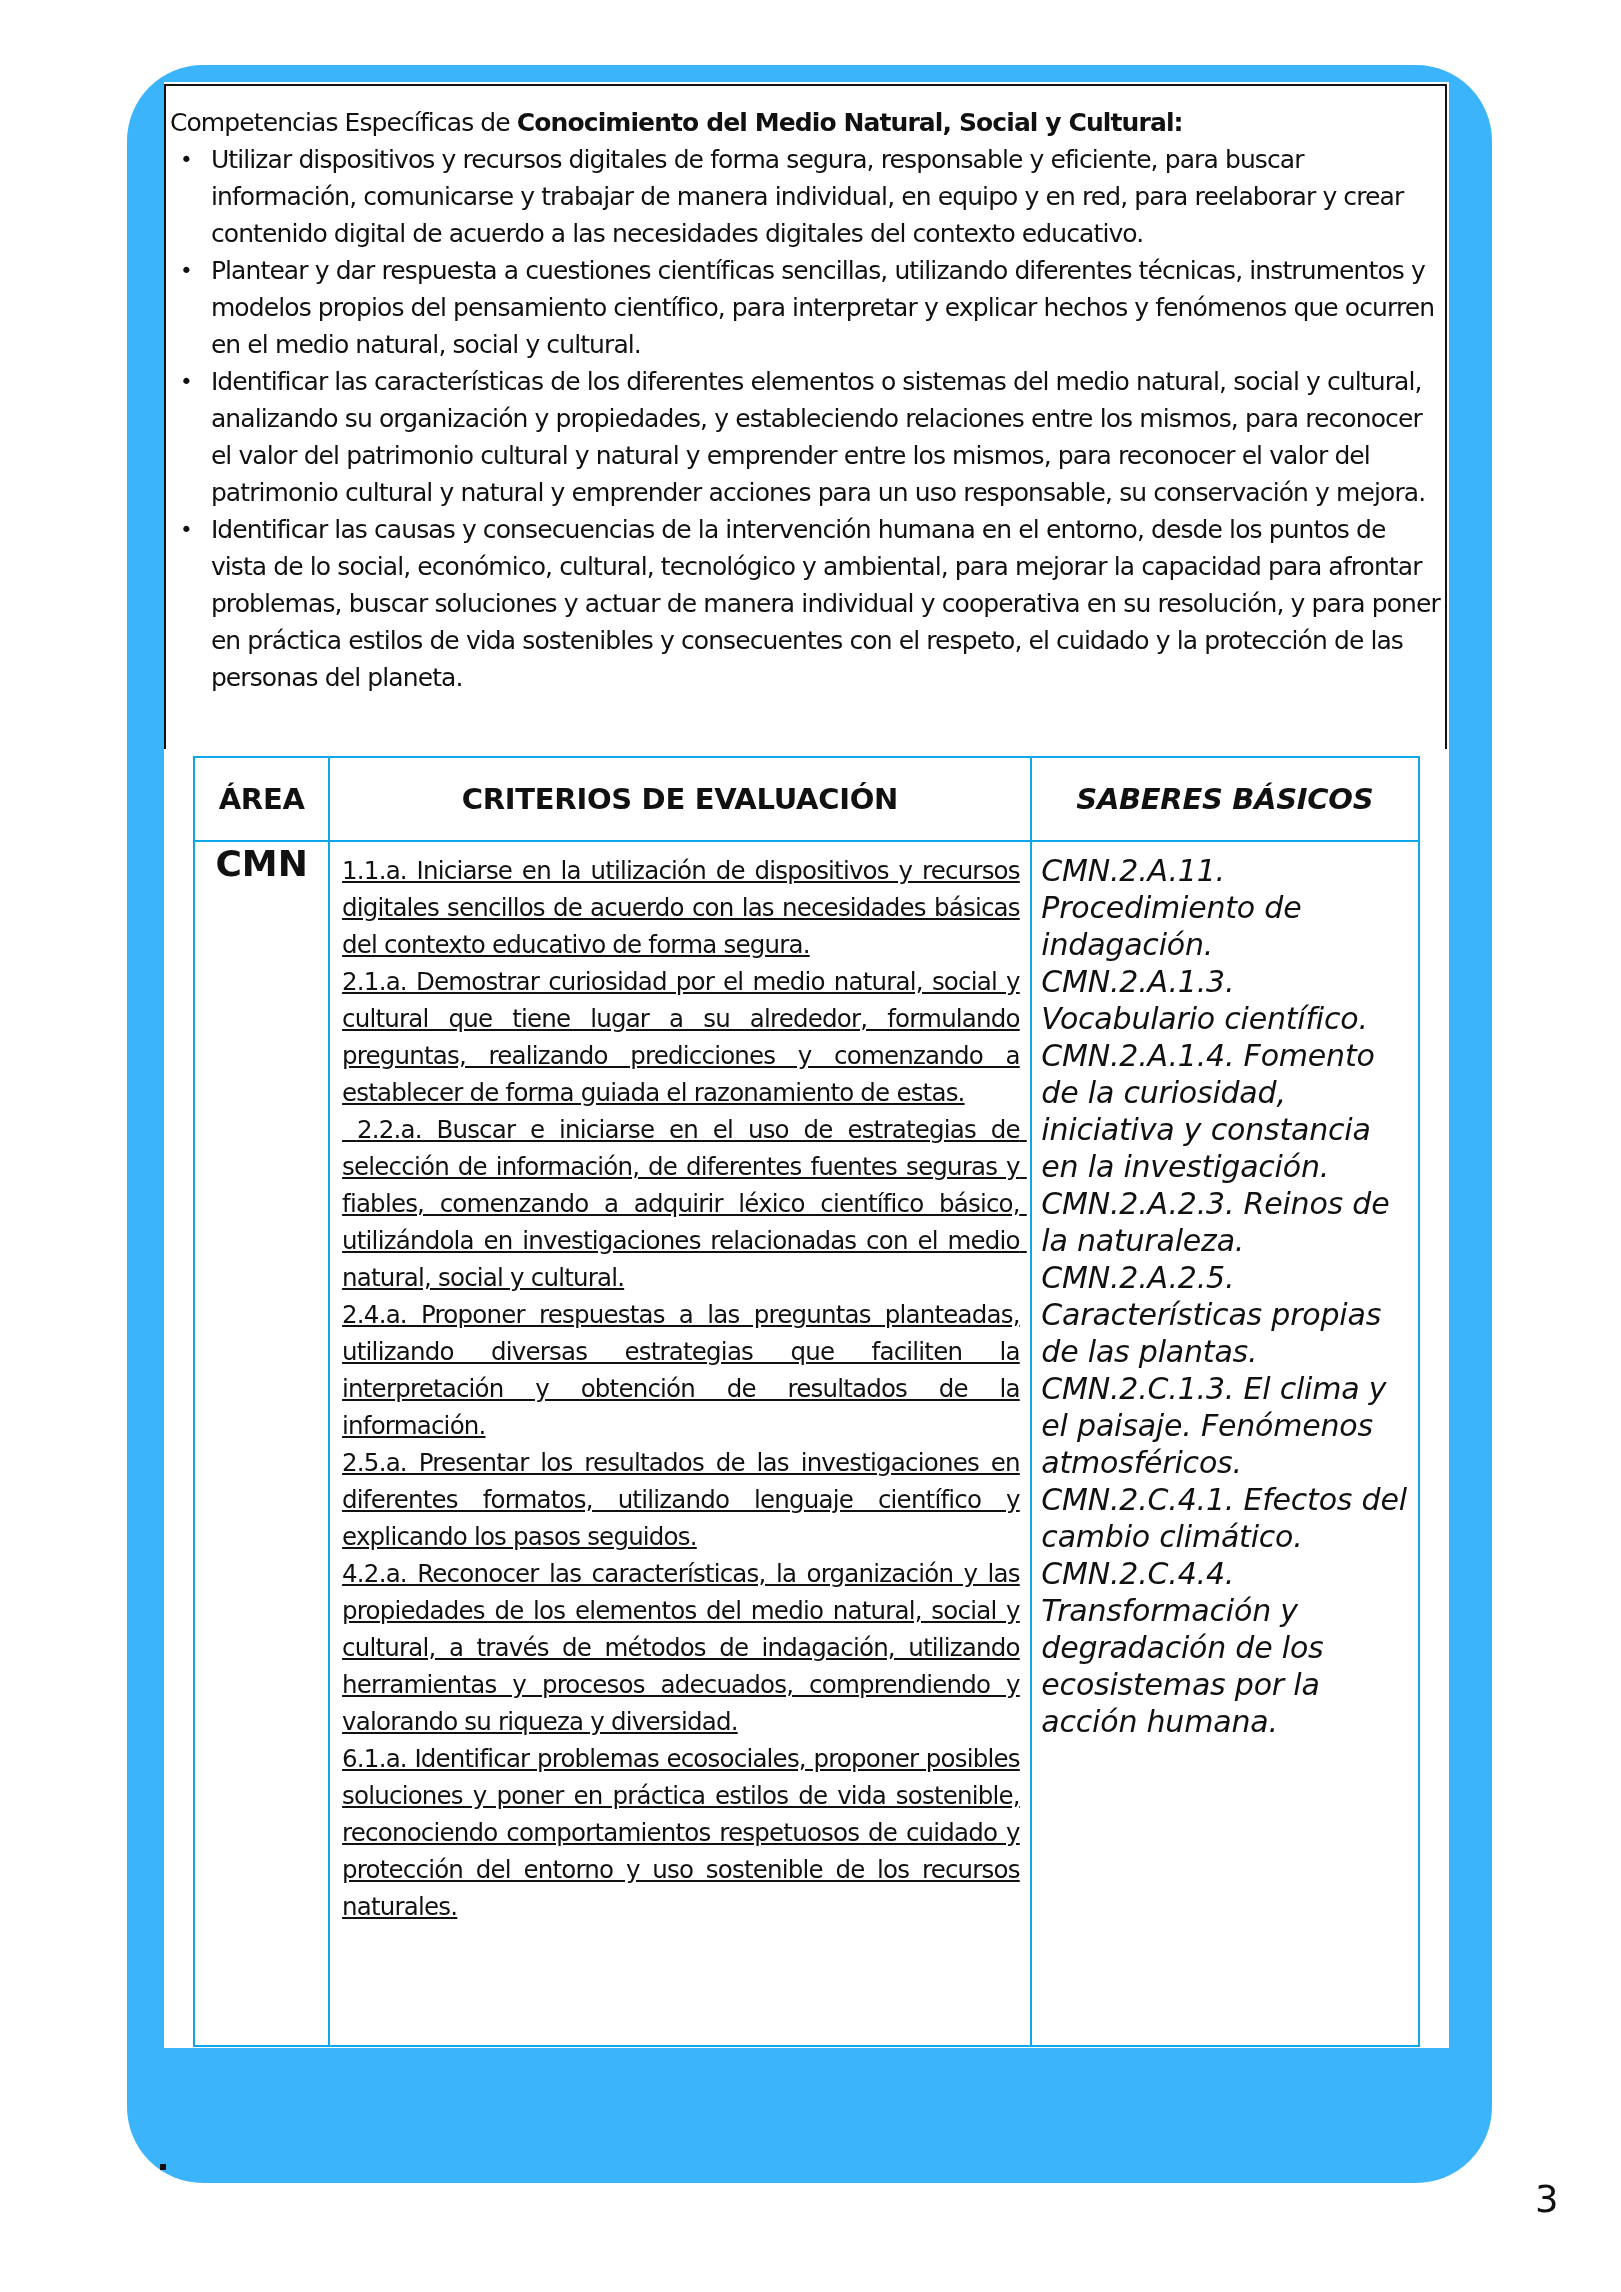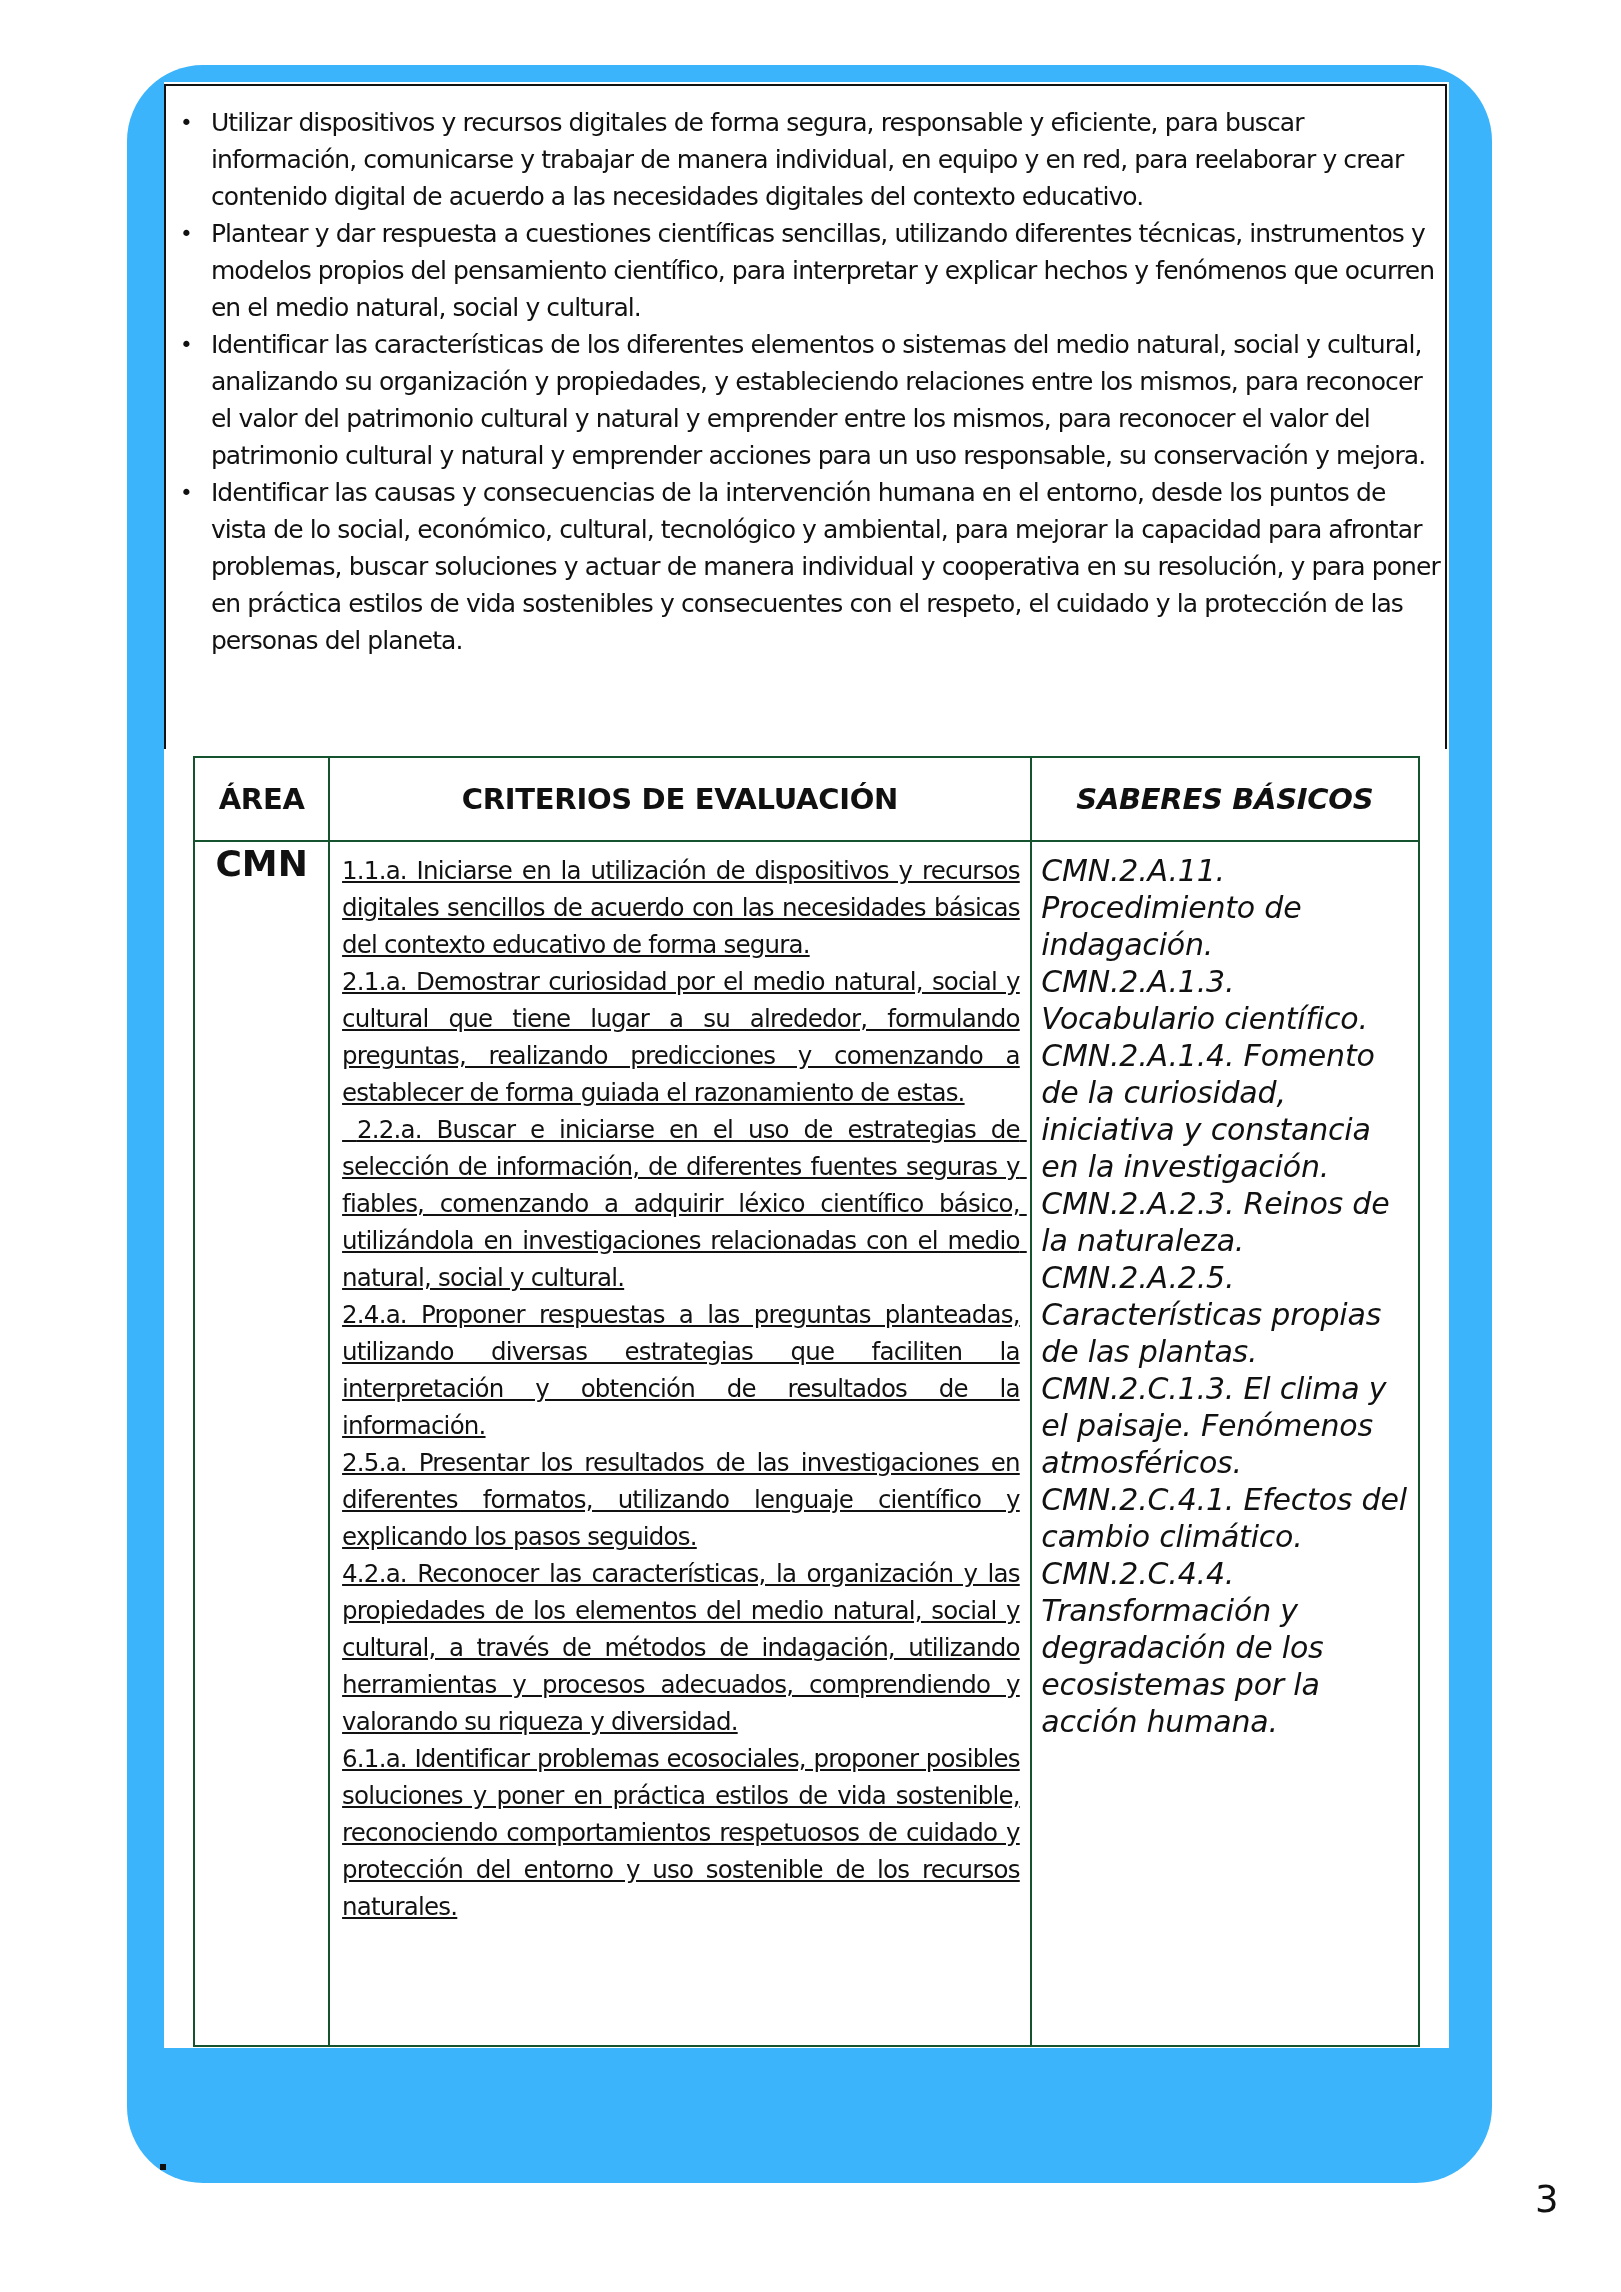--- a/index.html
+++ b/index.html
@@ -67,21 +67,21 @@
   table.eval {
     position: absolute;
     left: 193px;
     top: 756px;
     width: 1227px;
     height: 1291px;
     border-collapse: collapse;
     font-family: "DejaVu Sans", sans-serif;
   }
   table.eval th, table.eval td {
-    border: 2px solid #14532d;
+    border: 2px solid #0ea5e9;
     vertical-align: top;
   }
   table.eval th {
     height: 80px;
     font-size: 29px;
     font-weight: bold;
     text-align: center;
     vertical-align: middle;
     letter-spacing: -0.3px;
   }
@@ -129,20 +129,23 @@
   }
 </style>
 </head>
 <body>
 
 <div class="frame"></div>
 <div class="inner"></div>
 <div class="corner-mark"></div>
 
 <section class="comp-box">
+  <div class="comp-title">
+    <span>Competencias Específicas de </span><b>Conocimiento del Medio Natural, Social y Cultural:</b>
+  </div>
   <ul class="comp-list">
     <li>
       <span class="bullet">•</span>
       <span>Utilizar dispositivos y recursos digitales de forma segura, responsable y eficiente, para buscar información, comunicarse y trabajar de manera individual, en equipo y en red, para reelaborar y crear contenido digital de acuerdo a las necesidades digitales del contexto educativo.</span>
     </li>
     <li>
       <span class="bullet">•</span>
       <span>Plantear y dar respuesta a cuestiones científicas sencillas, utilizando diferentes técnicas, instrumentos y modelos propios del pensamiento científico, para interpretar y explicar hechos y fenómenos que ocurren en el medio natural, social y cultural.</span>
     </li>
     <li>

